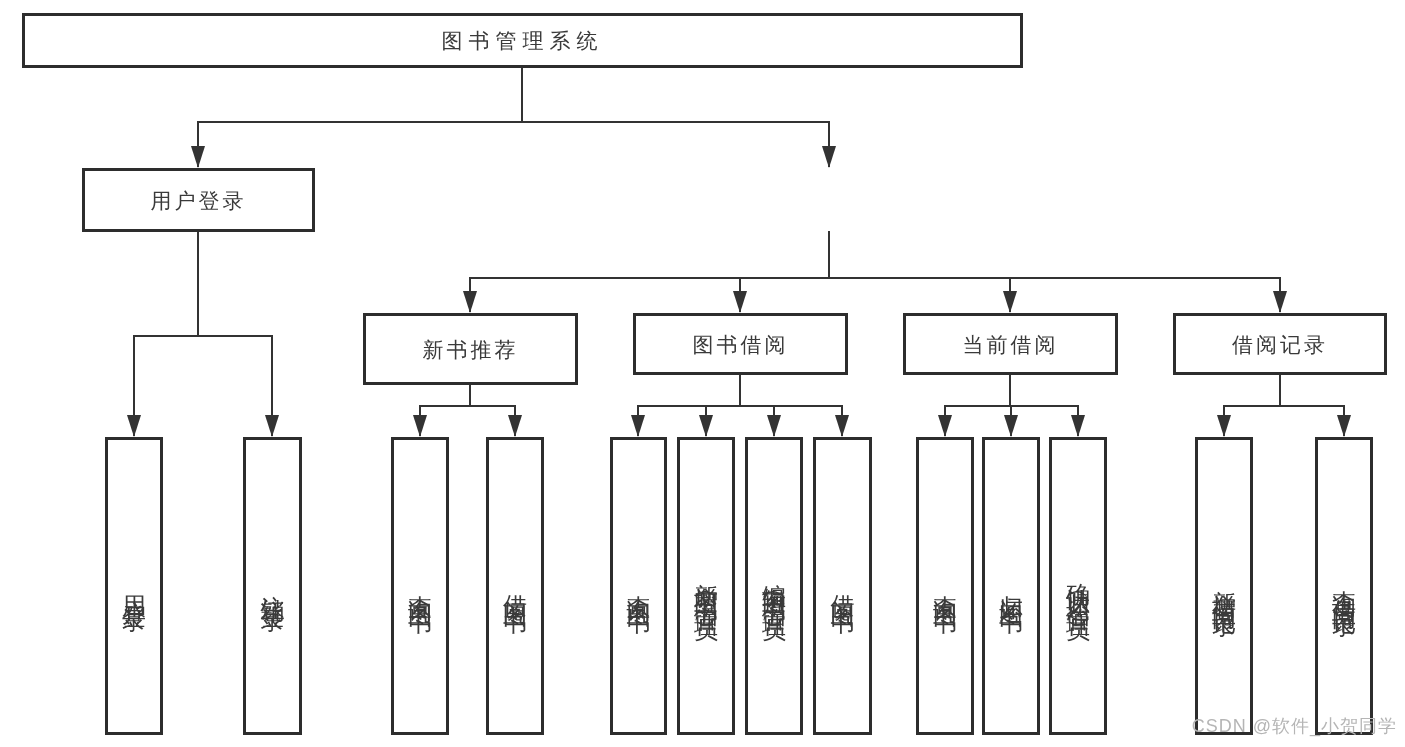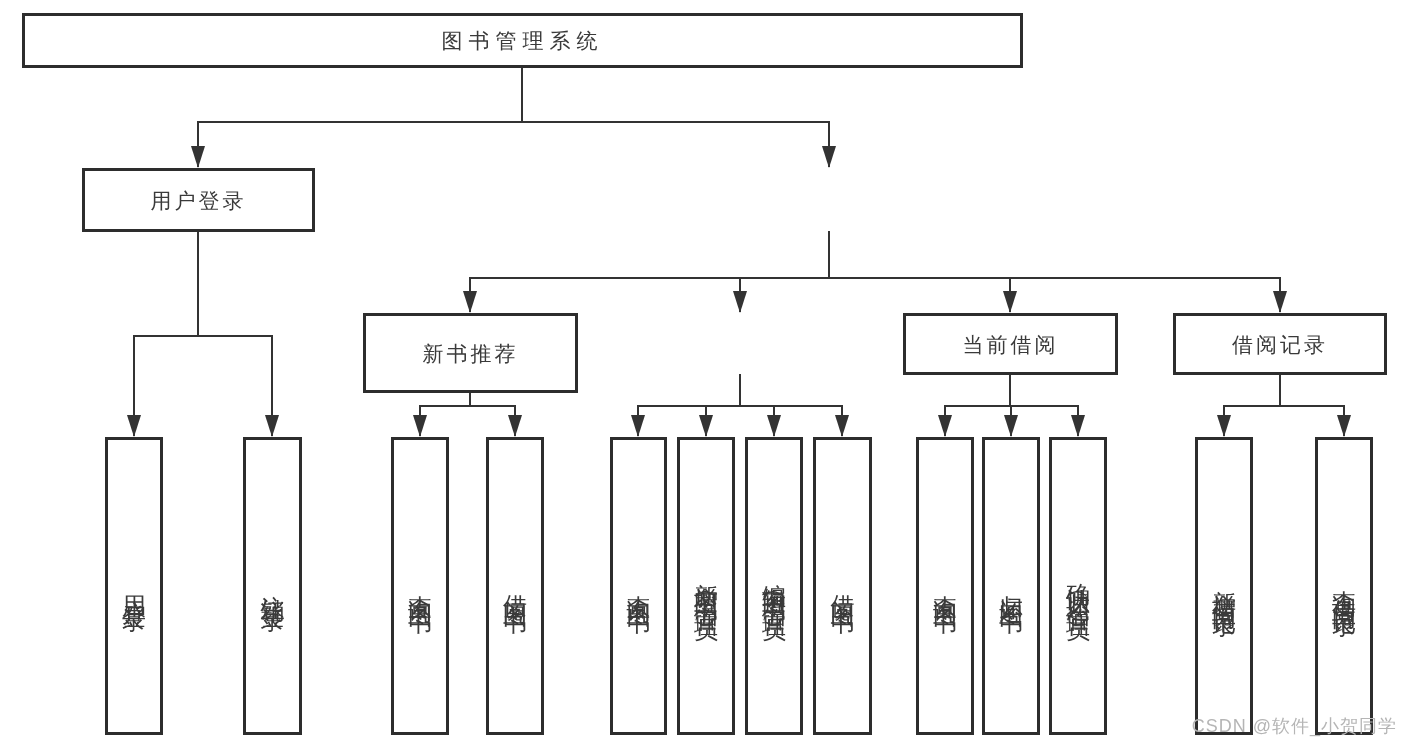--- a/index.html
+++ b/index.html
@@ -138,22 +138,25 @@
   </svg>
 
   <div class="node hbox root" style="left:22px; top:13px; width:1001px; height:55px;">
     <span>图书管理系统</span>
   </div>
 
   <div class="node hbox" style="left:82px; top:168px; width:233px; height:64px;">
     <span>用户登录</span>
   </div>
 
-  <div class="node hbox" style="left:363px; top:313px; width:215px; height:80px;">
+  <div class="node hbox" style="left:363px; top:313px; width:215px; height:72px;">
     <span>新书推荐</span>
+  </div>
+  <div class="node hbox" style="left:633px; top:313px; width:215px; height:62px;">
+    <span>图书借阅</span>
   </div>
   <div class="node hbox" style="left:903px; top:313px; width:215px; height:62px;">
     <span>当前借阅</span>
   </div>
   <div class="node hbox" style="left:1173px; top:313px; width:214px; height:62px;">
     <span>借阅记录</span>
   </div>
 
   <div class="node vbox" style="left:105px; top:437px; width:58px; height:298px;">
     <span>用户登录</span>

